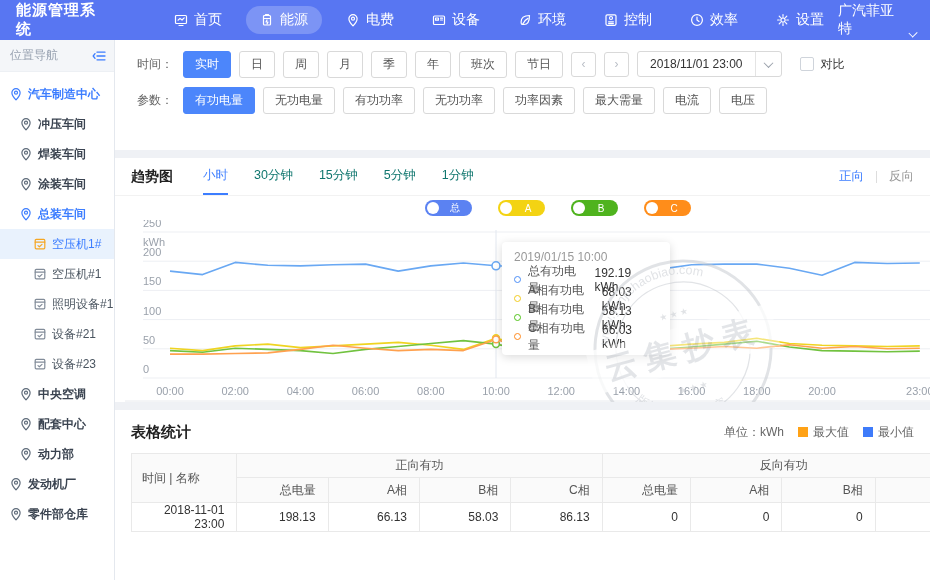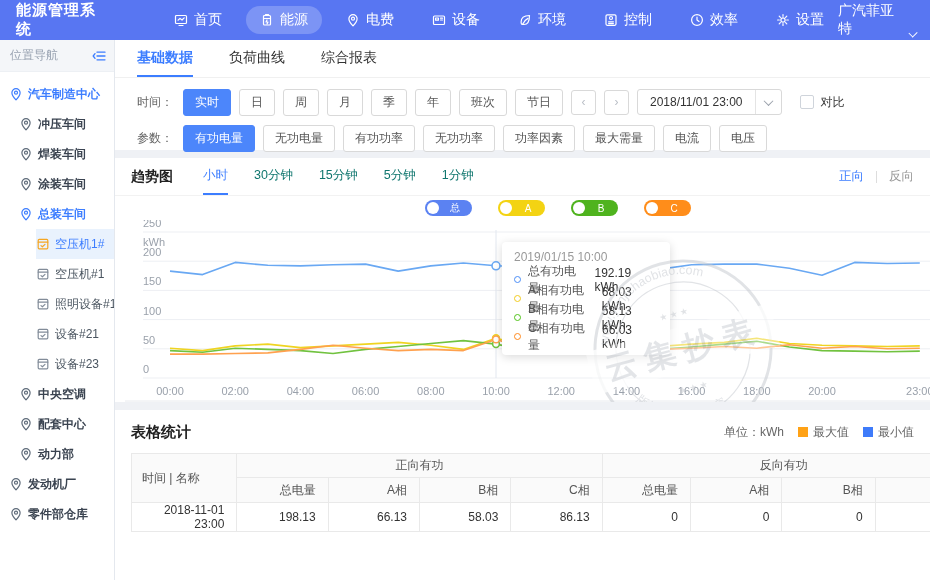--- a/index.html
+++ b/index.html
@@ -18,21 +18,21 @@
   
   .layout { display:flex; height:540px; }
   .sidebar { width:115px; background:#fff; border-right:1px solid #E4E8EE; flex:none; overflow:hidden; }
   .side-header { height:32px; background:#F4F6F9; border-bottom:1px solid #EDF0F4; display:flex; align-items:center; justify-content:space-between; padding:0 8px 0 10px; color:#98A2B1; font-size:12px; }
   .side-header .collapse { color:#3C7DFF; cursor:pointer; display:flex; }
   .side-tree { padding-top:7px; }
   .side-item { height:30px; display:flex; align-items:center; gap:5px; font-size:12px; color:#3A4350; cursor:pointer; white-space:nowrap; }
   .side-item svg { flex:none; }
   .side-item.lvl0 { padding-left:9px; font-weight:bold; }
   .side-item.lvl1 { padding-left:19px; font-weight:bold; }
-  .side-item.lvl2 { color:#4A5560;margin-left:36px; }
+  .side-item.lvl2 { padding-left:33px; color:#4A5560; }
   .side-item.active { color:#3C7DFF; }
   .side-item.selected { background:#E9F2FD; color:#3C7DFF; }
   .side-item .icon-pin { color:#5E6B7A; } .side-item.active .icon-pin { color:#3C7DFF; }
   .side-item .icon-meter { color:#828C99; } .side-item.selected .icon-meter { color:#F5A623; }
 
   .main { flex:1; display:flex; flex-direction:column; overflow:hidden; }
   .card { background:#fff; }
 
   
   .card-filters { height:110px; margin-bottom:8px; flex:none; }
@@ -331,25 +331,20 @@
             </svg>
           </span>
           <span>零件部仓库</span>
         </div>
       </div>
   </div>
 
   <div class="main">
 
     <div class="card card-filters">
-      <div class="tabs-row">
-          <div class="tab active">基础数据</div>
-          <div class="tab">负荷曲线</div>
-          <div class="tab">综合报表</div>
-        </div>
       <div class="filter-row" style="margin-top:6px">
         <span class="filter-label">时间：</span>
         <span style="display:flex;gap:8px">
             <span class="chip active">实时</span>
             <span class="chip">日</span>
             <span class="chip">周</span>
             <span class="chip">月</span>
             <span class="chip">季</span>
             <span class="chip">年</span>
             <span class="chip">班次</span>

